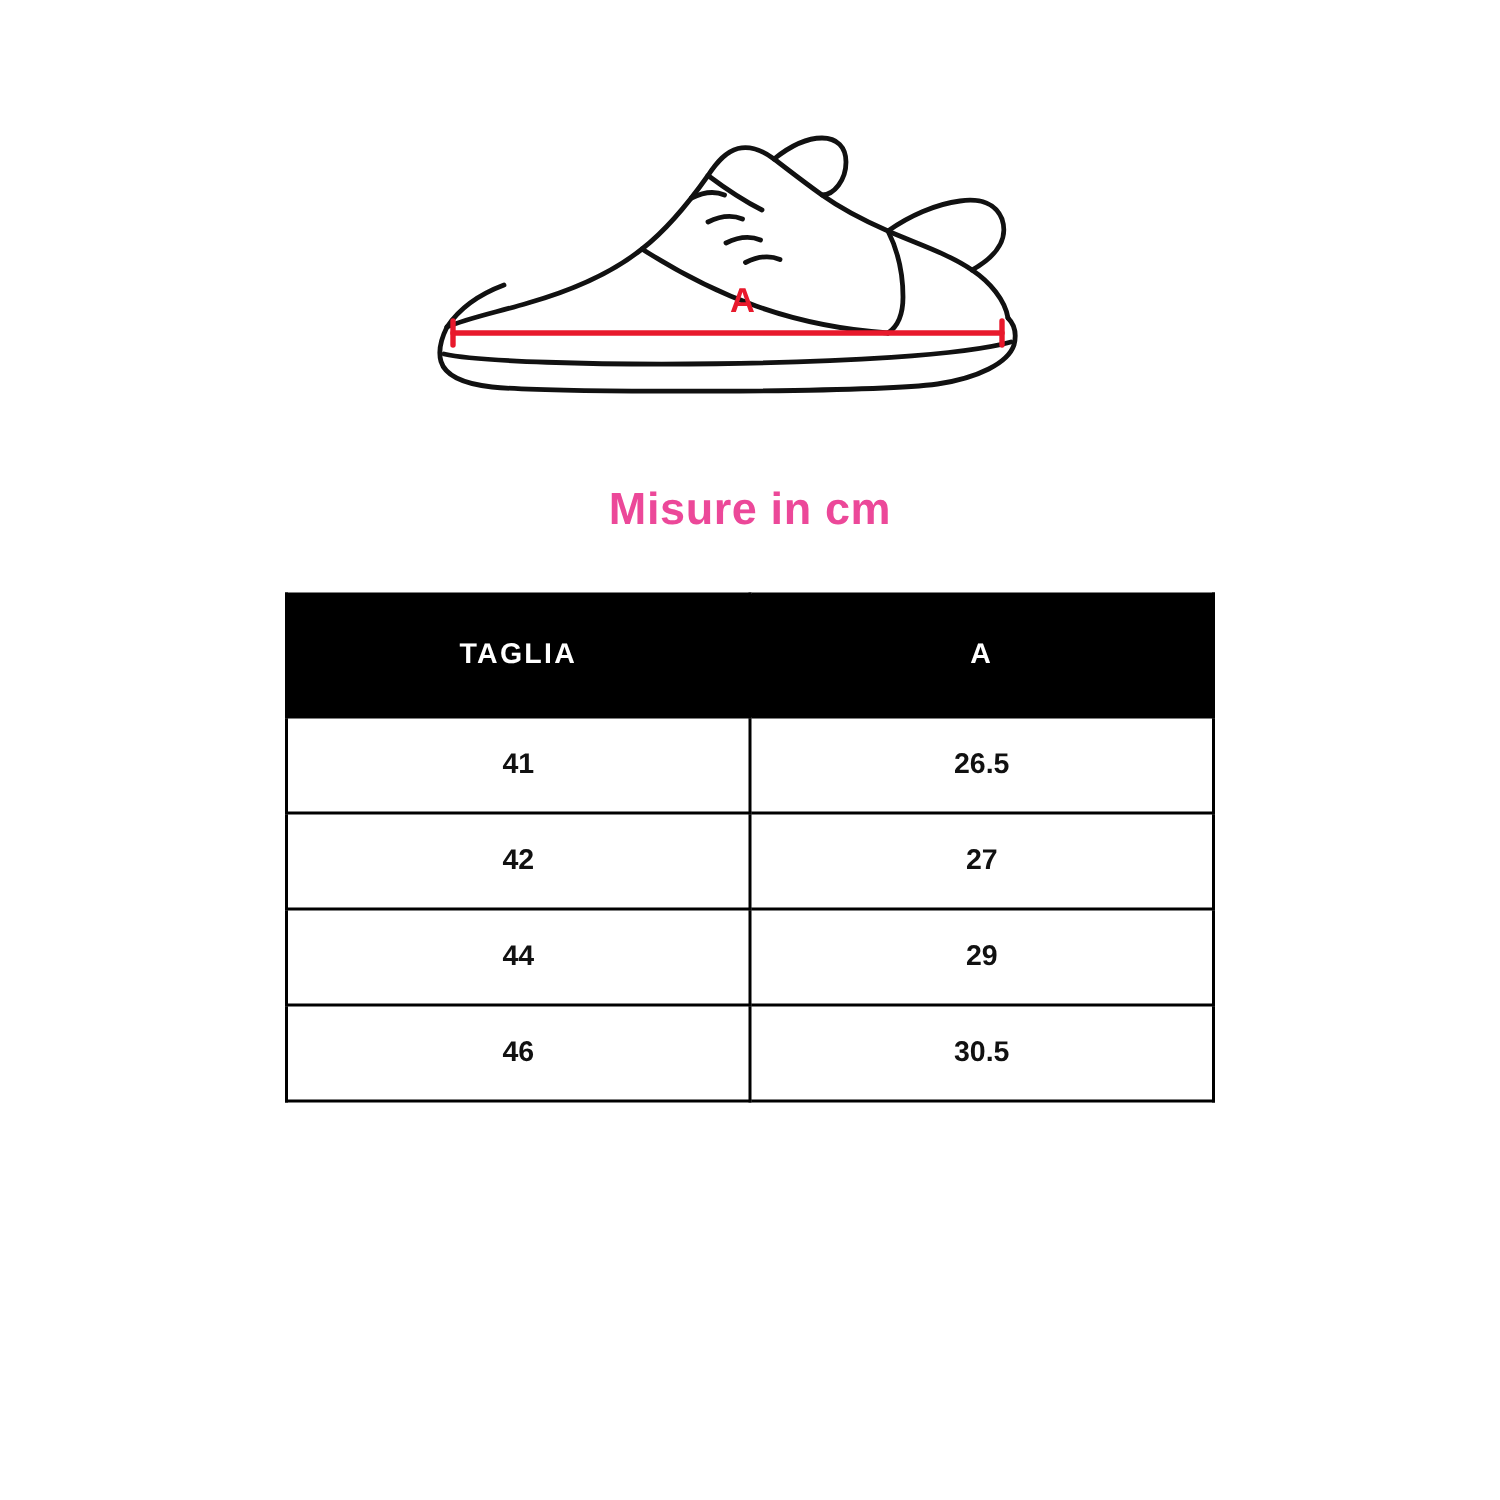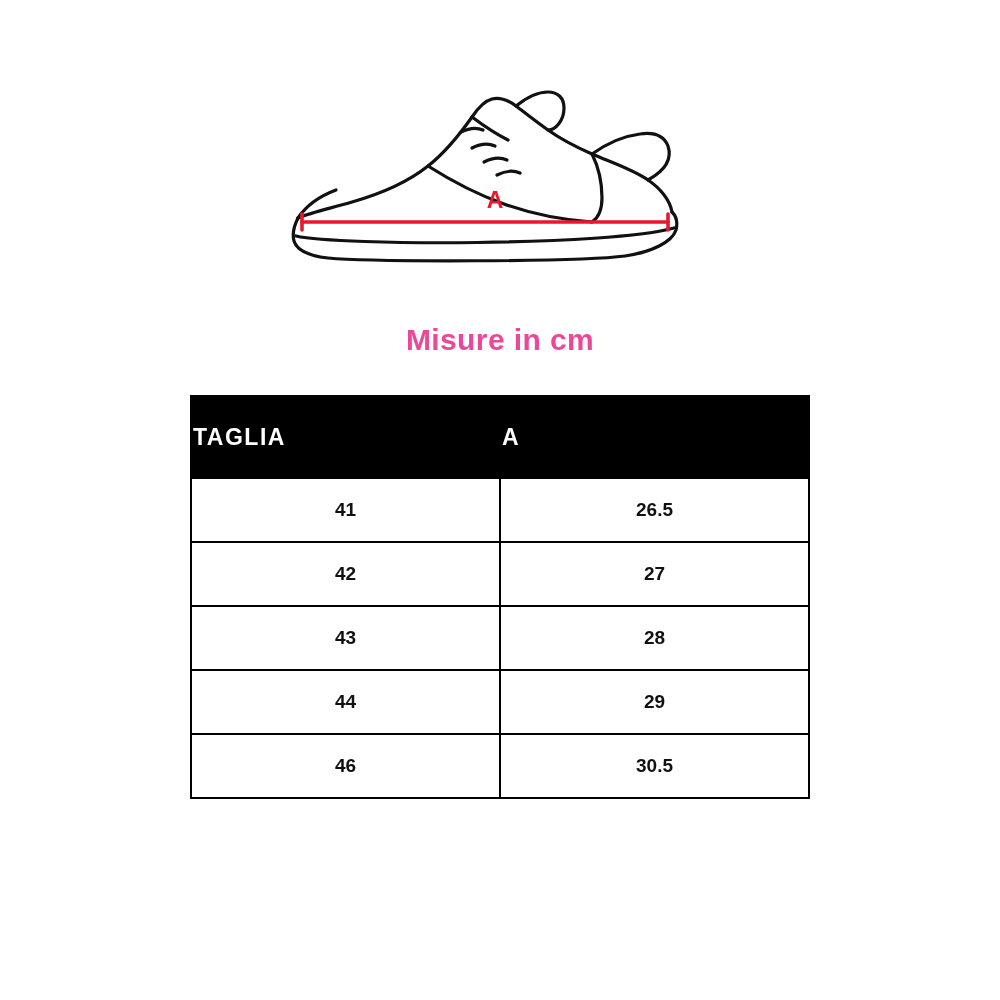--- a/index.html
+++ b/index.html
@@ -47,25 +47,25 @@
     width: 620px;
   }
   table.size-table {
     width: 100%;
     border-collapse: collapse;
     table-layout: fixed;
   }
   table.size-table th {
     background: #000000;
     color: #ffffff;
-    font-size: 23px;
+    font-size: 19px;
     font-weight: bold;
     letter-spacing: 1.5px;
     height: 78px;
-    text-align: left;
+    text-align: center;
     border: 2px solid #000000;
   }
   table.size-table td {
     border: 2px solid #000000;
     height: 60px;
     text-align: center;
     font-size: 19px;
     font-weight: bold;
     color: #111111;
   }
@@ -131,24 +131,20 @@
       <tbody>
         <tr>
           <td class="col-size">41</td>
           <td class="col-val">26.5</td>
         </tr>
         <tr>
           <td class="col-size">42</td>
           <td class="col-val">27</td>
         </tr>
         <tr>
-          <td class="col-size">43</td>
-          <td class="col-val">28</td>
-        </tr>
-        <tr>
           <td class="col-size">44</td>
           <td class="col-val">29</td>
         </tr>
         <tr>
           <td class="col-size">46</td>
           <td class="col-val">30.5</td>
         </tr>
       </tbody>
     </table>
   </div>

